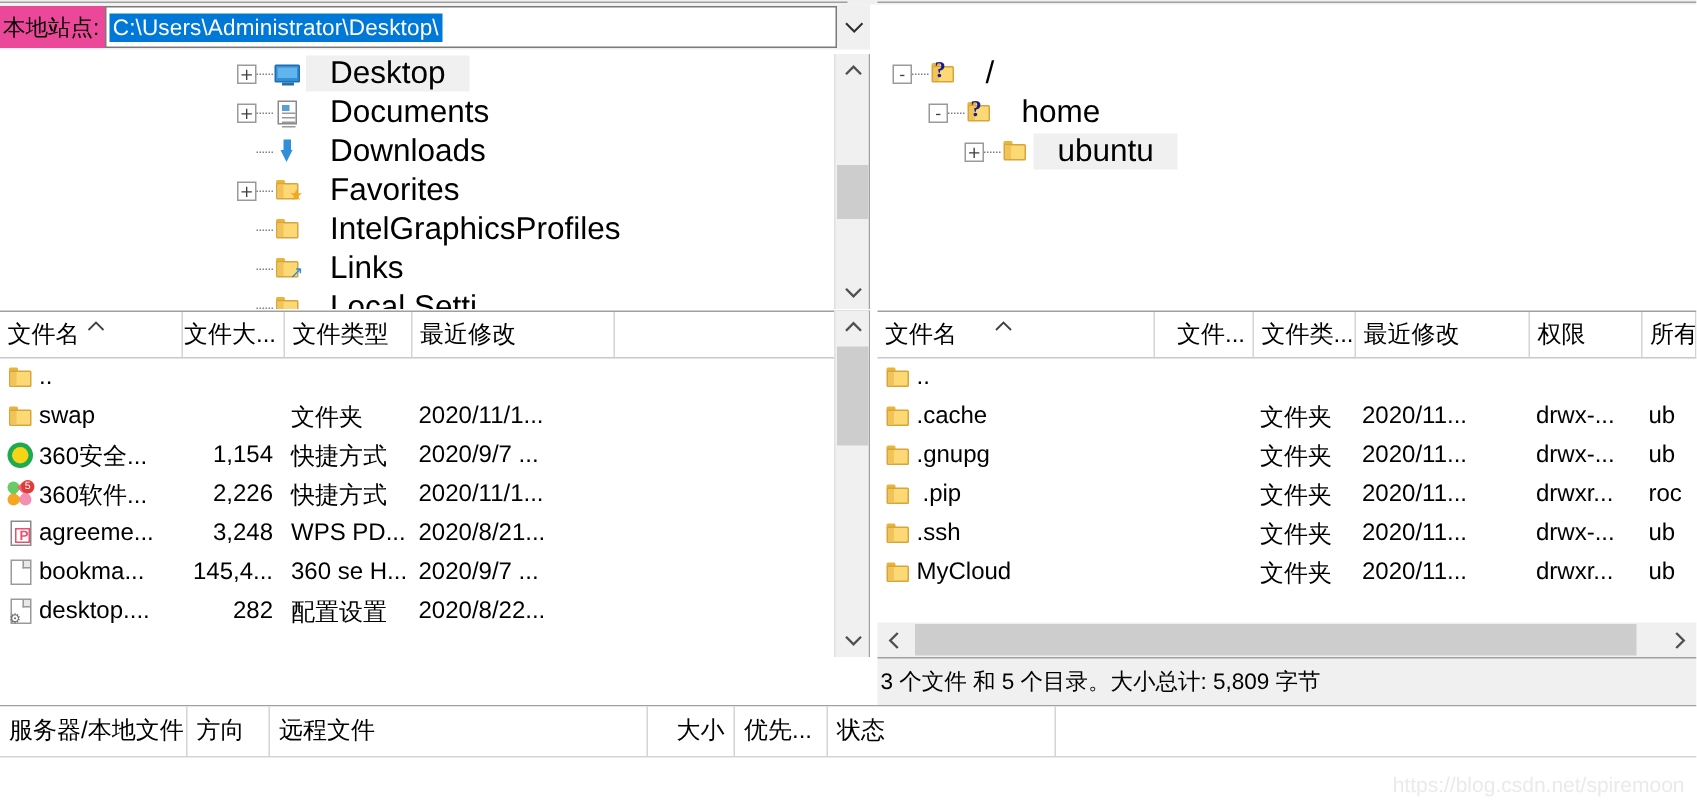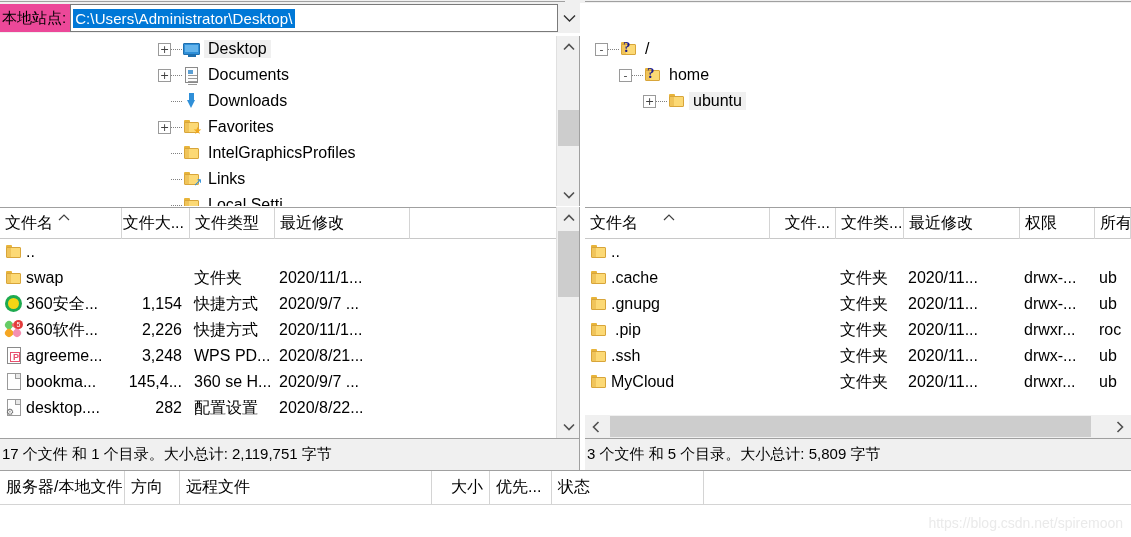--- a/index.html
+++ b/index.html
@@ -45,21 +45,21 @@
   
   .pane { position:absolute; background:#ffffff; }
   #local-tree  { left:0;   top:36px; width:580px; height:170px; border-right:1px solid #a0a0a0; }
   #remote-tree { left:585px; top:36px; width:546px; height:170px; }
 
   .treeview { position:absolute; left:0; top:0; bottom:0; overflow:hidden; background:#fff; }
   #local-tree .treeview  { width:556px; }
   #remote-tree .treeview { width:546px; }
 
   .tnode { position:relative; height:26px; display:flex; align-items:center; white-space:nowrap; }
-  .tnode .lbltxt { font-size:16px; padding:0 4px; }
+  .tnode .lbltxt { font-size:21px; padding:0 16px; }
   .tnode .lbltxt.sel { background:#f0f0f0; }
 
   .expander {
     width:13px; height:13px; border:1px solid #9a9a9a; background:#fff;
     display:inline-flex; align-items:center; justify-content:center;
     font-size:11px; line-height:1; color:#404040; flex:none; font-family:"DejaVu Sans", sans-serif;
   }
   .expspace { width:13px; flex:none; }
   .dots { width:11px; height:1px; border-top:1px dotted #808080; flex:none; }
 
@@ -558,23 +558,20 @@
       </div>
       <div class="thumb" style="left:25px; right:40px;"></div>
       <div class="arr arrr">
         <svg width="8" height="12" viewBox="0 0 8 12">
             <path d="M1.5 1 L6.5 6 L1.5 11" stroke="#505050" stroke-width="1.6" fill="none"></path>
           </svg>
       </div>
     </div>
   </div>
 
-  <div class="status" id="local-status">
-    <span>17 个文件 和 1 个目录。大小总计: 2,119,751 字节</span>
-  </div>
   <div class="status" id="remote-status">
     <span>3 个文件 和 5 个目录。大小总计: 5,809 字节</span>
   </div>
 
   <div id="queue">
     <div class="qhdr" id="queue-hdr">
         <div class="qcell" style="left: 0px; width: 125px;">服务器/本地文件</div>
         <div class="qcell" style="left: 125px; width: 55px;">方向</div>
         <div class="qcell" style="left: 180px; width: 252px;">远程文件</div>
         <div class="qcell r" style="left: 432px; width: 58px;">大小</div>

